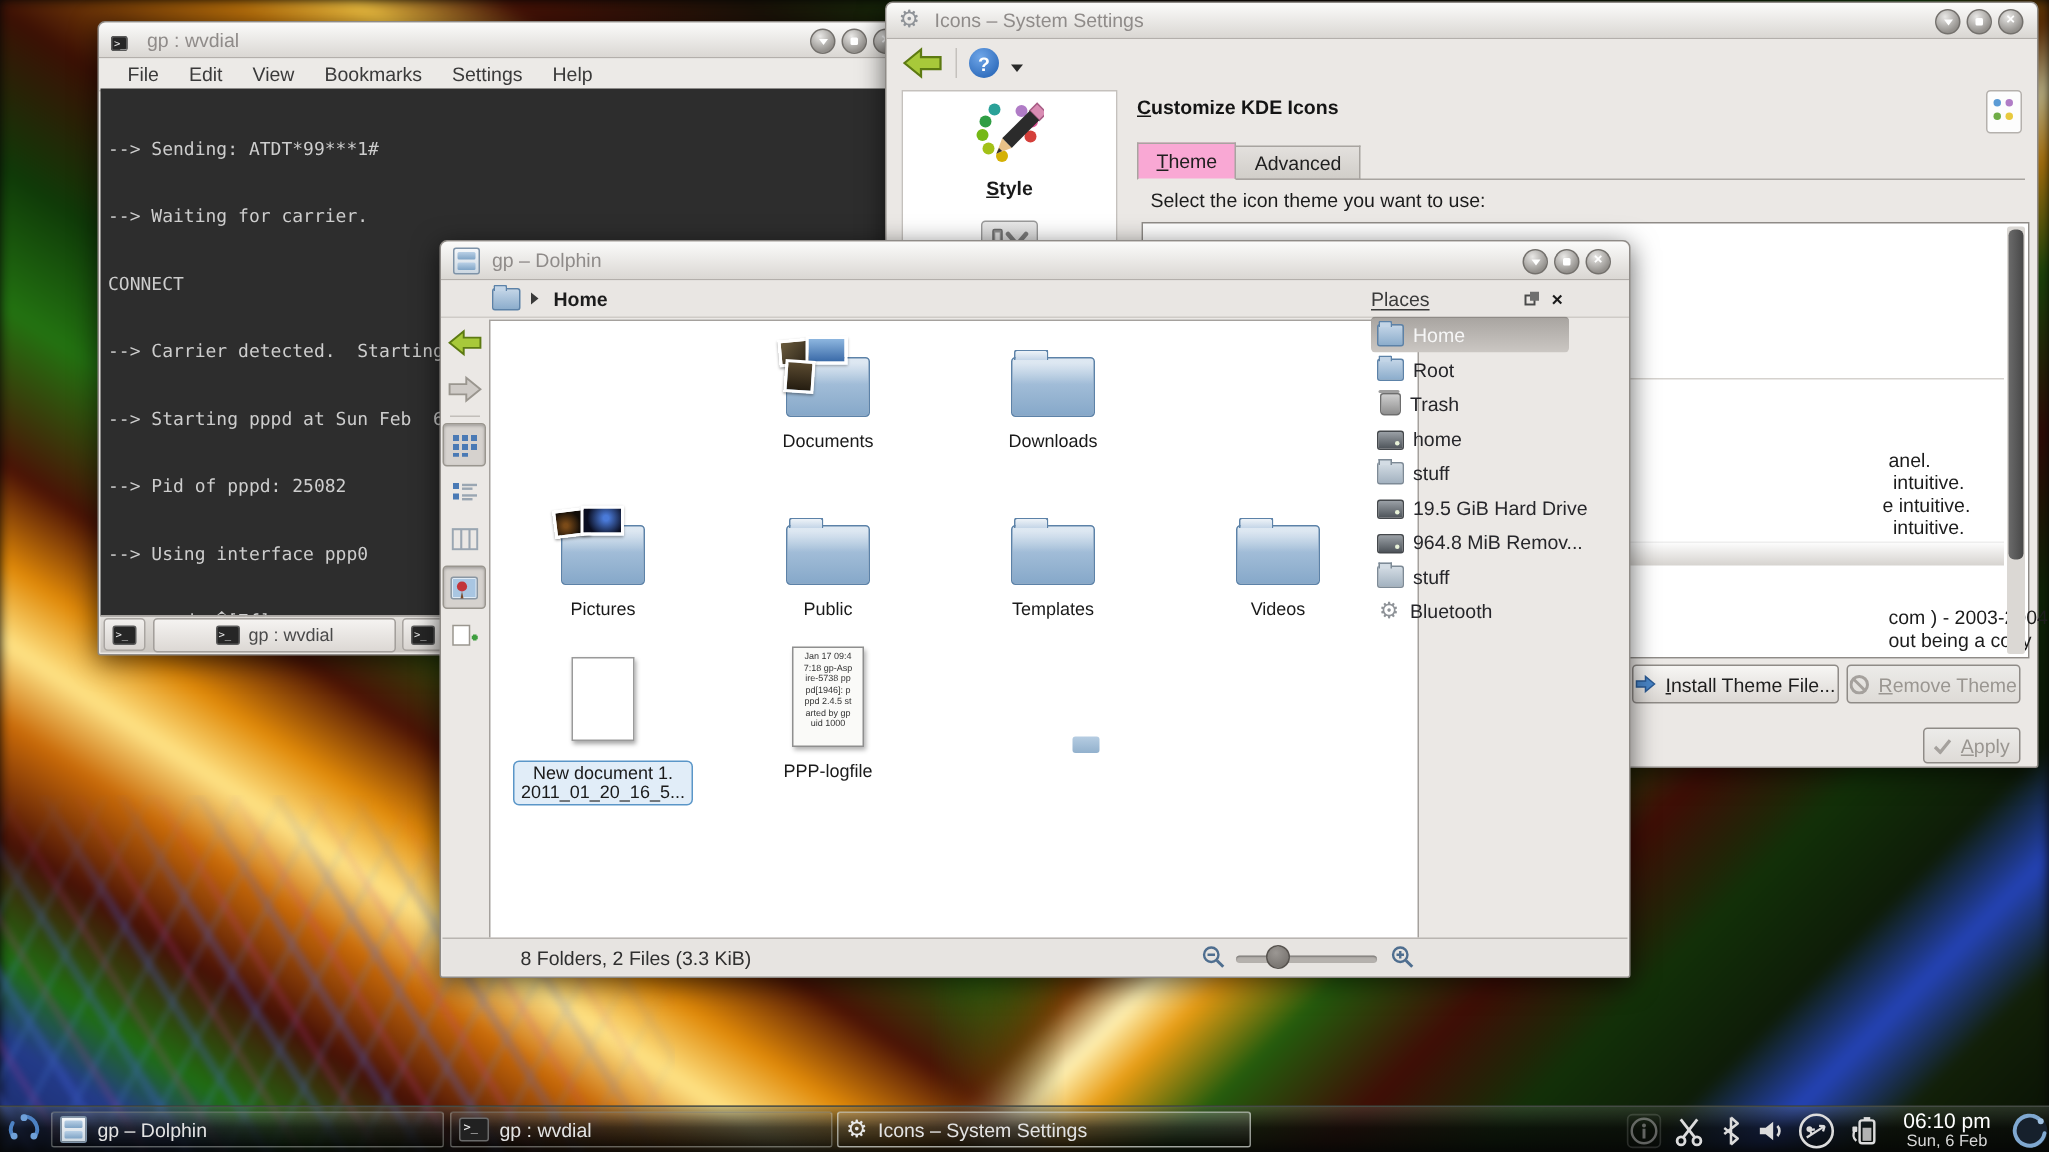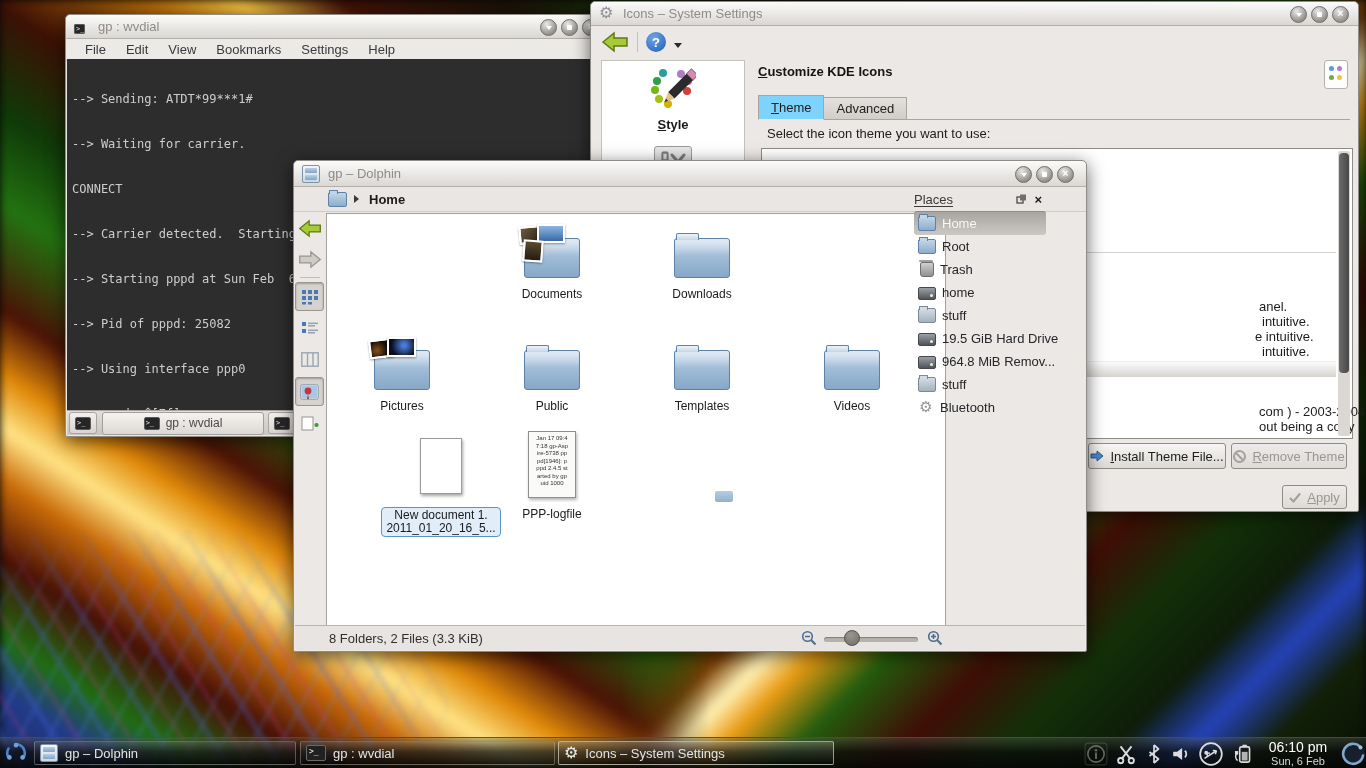--- a/index.html
+++ b/index.html
@@ -104,21 +104,21 @@
   .caret{width:0;height:0;border:4px solid transparent;border-top:5px solid #2a2a2a;margin-top:10px;}
   .ss-side{position:absolute;left:10px;top:58px;width:142px;bottom:8px;background:#fff;border:1px solid #c5c1bd;text-align:center;}
   .ss-style-lbl{font-weight:bold;font-size:13px;color:#1a1a1a;margin-top:2px;}
   .hwicon{width:36px;height:32px;margin:14px auto 0 auto;border:1px solid #9a9a9a;border-radius:3px;
     background:linear-gradient(#e8e8e8,#c6c6c6);position:relative;}
   .ss-header{position:absolute;left:167px;top:62px;font-size:13px;font-weight:bold;color:#141414;}
   .cornericon{position:absolute;right:10px;top:58px;width:22px;height:27px;background:#fdfdfd;border:1px solid #b5b1ad;border-radius:3px;}
   .dot{position:absolute;width:5px;height:5px;border-radius:50%;}
   .tabs{position:absolute;left:167px;top:93px;display:flex;font-size:13px;color:#202020;}
   .tab{height:23px;padding:0 12px;display:flex;align-items:center;border:1px solid #a8a4a0;}
-  .tab.active{background:#7dd3fc;border-bottom:1px solid #ebe8e5;position:relative;z-index:2;}
+  .tab.active{background:#f9a8d4;border-bottom:1px solid #ebe8e5;position:relative;z-index:2;}
   .tab.inactive{background:linear-gradient(#e3e0dd,#d1cec9);border-left:none;margin-top:2px;height:21px;}
   .tab.active .first::first-letter,.fl::first-letter{text-decoration:underline;}
   .tabline{position:absolute;left:167px;top:117px;right:8px;height:1px;background:#a8a4a0;}
   .ss-select{position:absolute;left:176px;top:124px;font-size:13px;color:#1c1c1c;}
   .ss-list{position:absolute;left:170px;top:146px;right:5px;height:289px;background:#fff;border:1px solid #8f8b87;}
   .frag{position:absolute;font-size:13px;color:#1c1c1c;white-space:nowrap;}
   .ss-band{position:absolute;left:2px;right:16px;height:15px;background:linear-gradient(#fcfcfc,#d6d3cf);border-top:1px solid #eee;}
   .ss-scroll{position:absolute;top:2px;bottom:2px;right:2px;width:12px;background:#dbd8d4;border-radius:2px;}
   .ss-thumb{position:absolute;left:1px;width:10px;border-radius:4px;background:linear-gradient(90deg,#6b6b6b,#474747);}
   .btn{position:absolute;height:24px;border:1px solid #8f8b87;border-radius:3px;display:flex;align-items:center;
@@ -450,21 +450,21 @@
           </div>
         <div>Templates</div>
       </div>
       <div class="cell" style="left:450px;top:120px;">
         <div class="icoholder">
             <div class="folder"></div>
           </div>
         <div>Videos</div>
       </div>
 
-      <div class="cell" style="left:0px;top:218px;padding-left:39px;">
+      <div class="cell" style="left:0px;top:218px;">
         <div class="icoholder" style="height:62px;">
             <div class="page"></div>
           </div>
         <div class="sel-label" style="margin-top:4px;">
           <div>New document 1.</div>
           <div>2011_01_20_16_5...</div>
         </div>
       </div>
       <div class="cell" style="left:150px;top:218px;">
         <div class="icoholder" style="height:66px;">
@@ -528,21 +528,21 @@
             <span>stuff</span>
           </div>
         <div class="prow">
             <span class="gear-glyph" style="width:16px;text-align:center;">⚙</span>
             <span>Bluetooth</span>
           </div>
       </div>
     </div>
 
     <div class="statusbar">
-      <span style="margin-left:34px;">8 Folders, 2 Files (3.3 KiB)</span>
+      <span style="margin-left:52px;">8 Folders, 2 Files (3.3 KiB)</span>
       <svg width="16" height="16" viewBox="0 0 16 16" style="position:absolute;left:506px;top:4px;">
         <circle cx="6.5" cy="6.5" r="4.8" fill="none" stroke="#4f6e8f" stroke-width="1.6"></circle>
         <line x1="10.3" y1="10.3" x2="14.5" y2="14.5" stroke="#4f6e8f" stroke-width="2"></line>
         <line x1="4" y1="6.5" x2="9" y2="6.5" stroke="#4f6e8f" stroke-width="1.6"></line>
       </svg>
       <span class="ztrack"></span>
       <span class="zhandle"></span>
       <svg width="16" height="16" viewBox="0 0 16 16" style="position:absolute;left:632px;top:4px;">
         <circle cx="6.5" cy="6.5" r="4.8" fill="none" stroke="#4f6e8f" stroke-width="1.6"></circle>
         <line x1="10.3" y1="10.3" x2="14.5" y2="14.5" stroke="#4f6e8f" stroke-width="2"></line>

